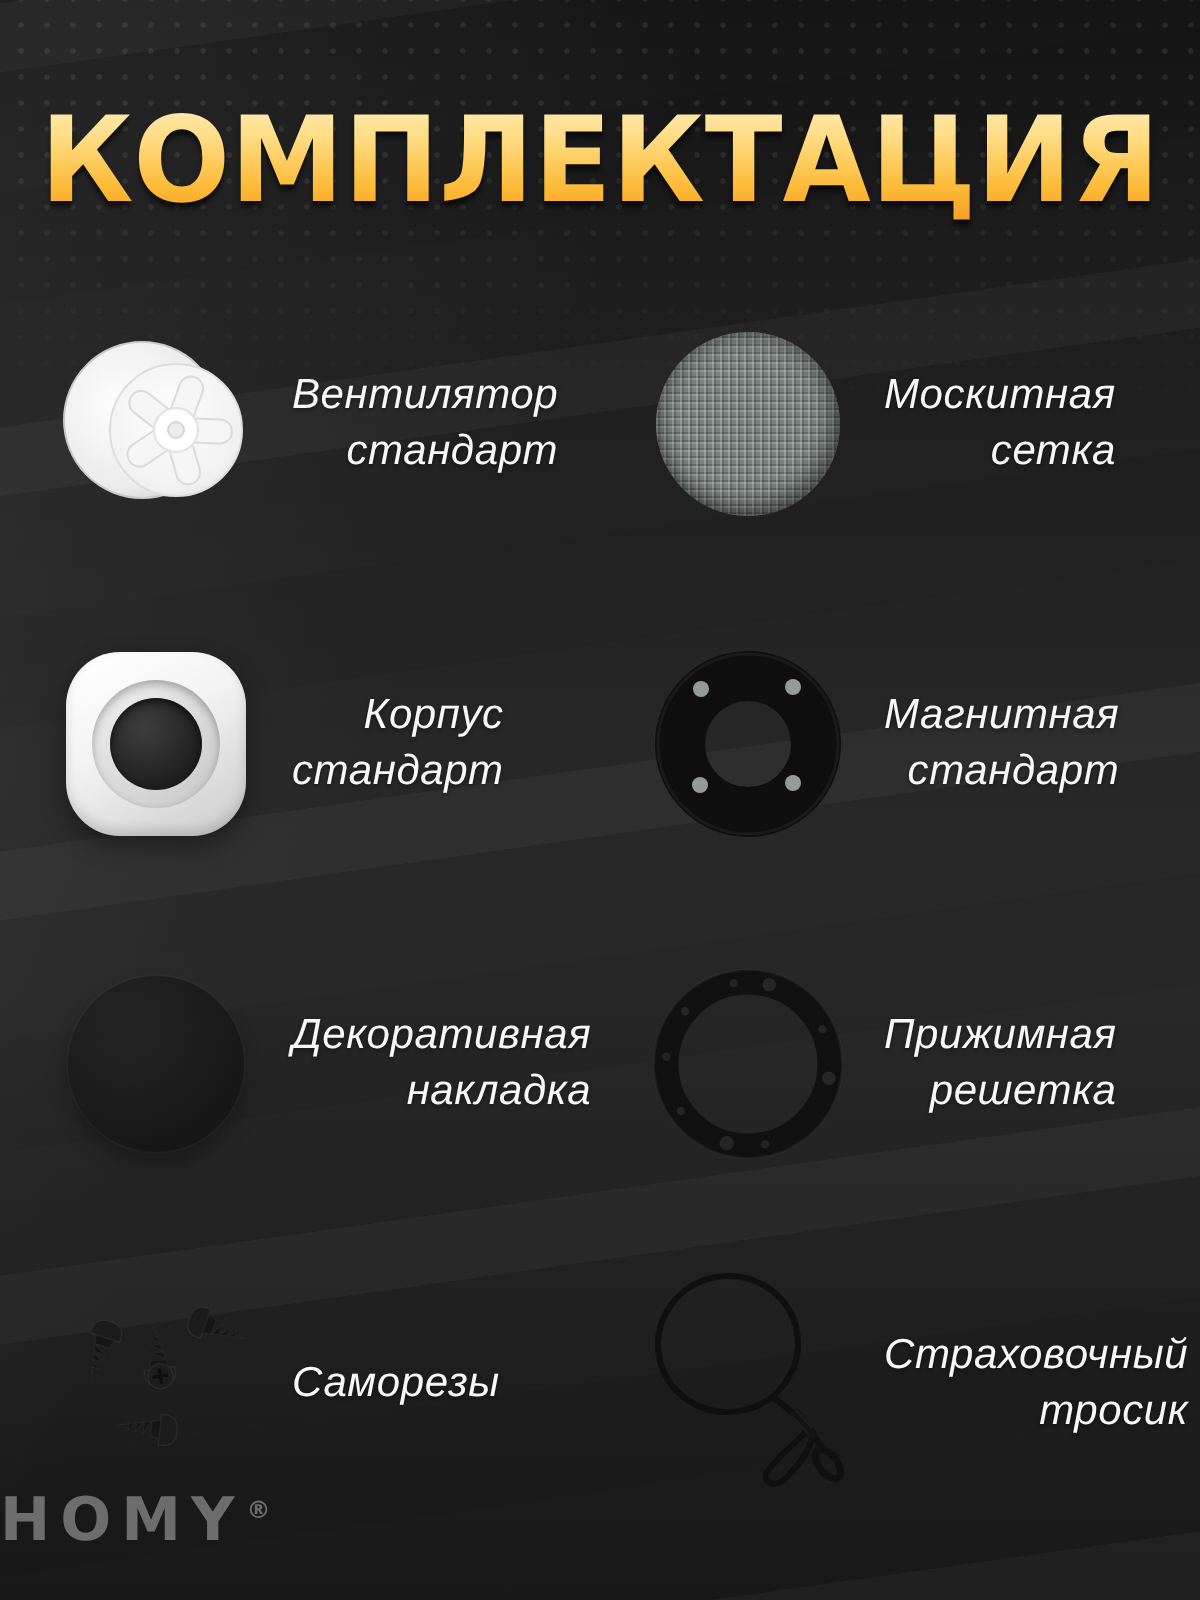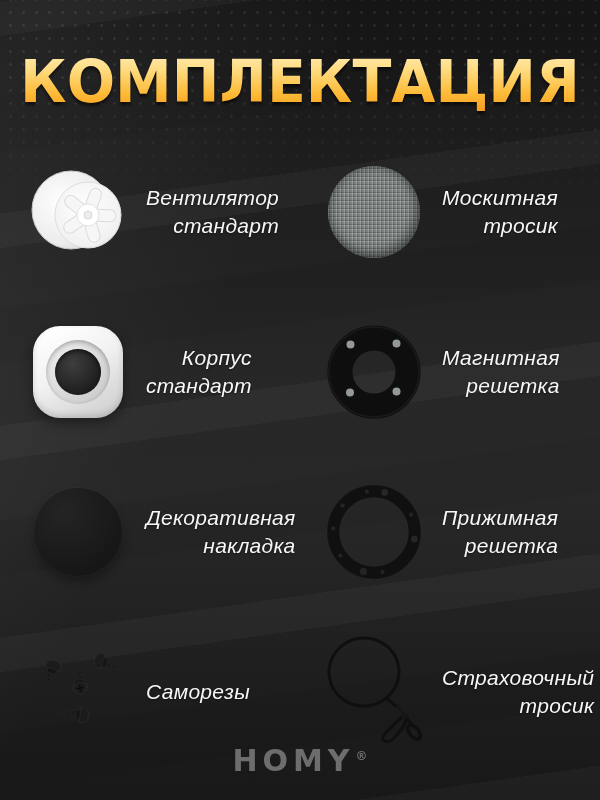--- a/index.html
+++ b/index.html
@@ -71,21 +71,21 @@
     background:radial-gradient(circle at 38% 32%, #3e3e3e, #1e1e1e 72%);
     box-shadow:inset 0 2px 4px rgba(0,0,0,.6);
   }
   
   .disc{
     width:88px;height:88px;border-radius:50%;
     background:radial-gradient(circle at 34% 28%, #242424, #161616 76%);
     box-shadow:0 0 0 1px rgba(255,255,255,.025), 0 6px 10px rgba(0,0,0,.3);
   }
   .logo{
-    position:absolute;bottom:22px;left:0;width:100%;text-align:center;
+    position:absolute;bottom:22px;left:0;width:100%;text-align:left;
     color:#6d6d6d;font-weight:700;font-size:30px;letter-spacing:5px;
     font-family:"DejaVu Sans","Liberation Sans",sans-serif;
   }
   .logo sup{font-size:12px;letter-spacing:0;margin-left:1px;color:#6d6d6d;}
   svg{display:block;}
 </style>
 </head>
 <body>
 
 <div class="page">
@@ -128,21 +128,21 @@
       </div>
       <div class="label">Вентилятор
 стандарт</div>
     </div>
 
     <div class="cell">
       <div class="thumb">
         <div class="mesh"></div>
       </div>
       <div class="label">Москитная
-тросик</div>
+сетка</div>
     </div>
 
     <div class="cell">
       <div class="thumb">
         <div class="squircle">
             <div class="ring">
               <div class="hole"></div>
             </div>
           </div>
       </div>
@@ -155,21 +155,21 @@
         <svg width="96" height="96" viewBox="0 0 96 96" aria-hidden="true">
           <circle cx="48" cy="48" r="34" fill="none" stroke="#0e0e0e" stroke-width="25"></circle>
           <circle cx="48" cy="48" r="45" fill="none" stroke="rgba(255,255,255,.05)" stroke-width="1.5"></circle>
           <circle cx="24.5" cy="20.5" r="4" fill="#949a9a"></circle>
           <circle cx="70.5" cy="19.5" r="4" fill="#949a9a"></circle>
           <circle cx="24" cy="68.5" r="4" fill="#949a9a"></circle>
           <circle cx="70.5" cy="67.5" r="4" fill="#949a9a"></circle>
         </svg>
       </div>
       <div class="label">Магнитная
-решетка</div>
+стандарт</div>
     </div>
 
     <div class="cell">
       <div class="thumb">
         <div class="disc"></div>
       </div>
       <div class="label">Декоративная
 накладка</div>
     </div>
 

